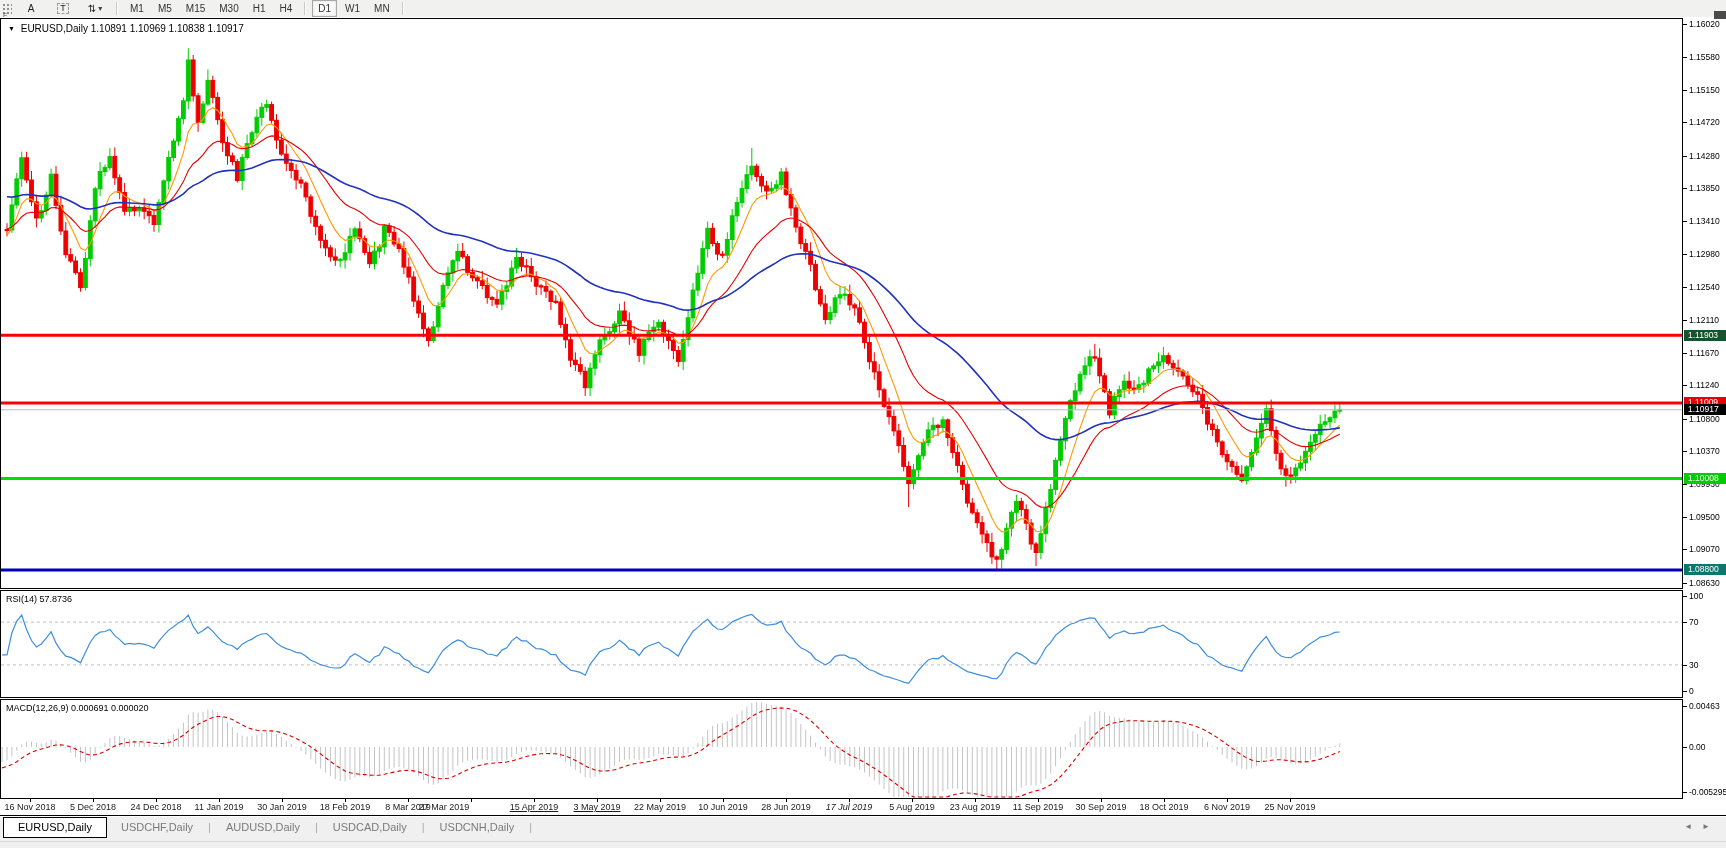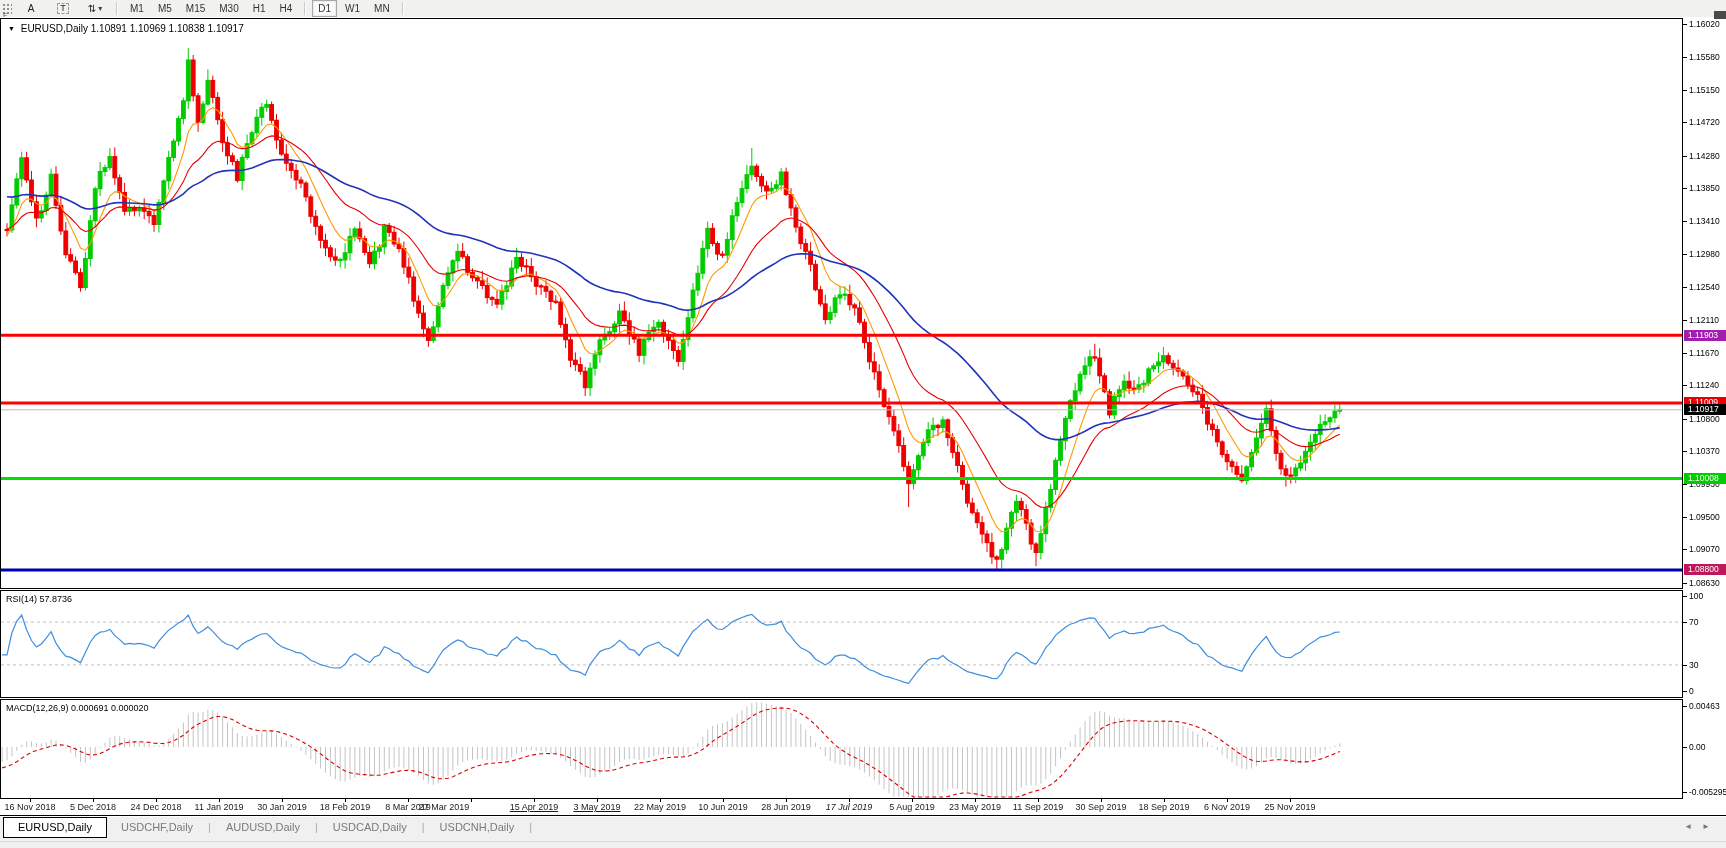--- a/index.html
+++ b/index.html
@@ -1003,24 +1003,24 @@
       <div class="tick-mark" style="top: 665px;"></div>
       <div class="tick-label" style="top: 660px;">30</div>
       <div class="tick-mark" style="top: 691px;"></div>
       <div class="tick-label" style="top: 686px;">0</div>
       <div class="tick-mark" style="top: 706px;"></div>
       <div class="tick-label" style="top: 701px;">0.00463</div>
       <div class="tick-mark" style="top: 747px;"></div>
       <div class="tick-label" style="top: 742px;">0.00</div>
       <div class="tick-mark" style="top: 792px;"></div>
       <div class="tick-label" style="top: 787px;">-0.005295</div>
-      <div class="badge" style="top: 330px; background: #a21caf; color: rgb(255, 255, 255);">1.11903</div>
+      <div class="badge" style="top: 330px; background: #14532d; color: rgb(255, 255, 255);">1.11903</div>
       <div class="badge" style="top: 397px; background: rgb(232, 0, 0); color: rgb(255, 255, 255);">1.11009</div>
       <div class="badge" style="top: 473px; background: rgb(0, 204, 0); color: rgb(255, 255, 255);">1.10008</div>
-      <div class="badge" style="top: 564px; background: #be185d; color: rgb(255, 255, 255);">1.08800</div>
+      <div class="badge" style="top: 564px; background: #0f766e; color: rgb(255, 255, 255);">1.08800</div>
       <div class="badge" style="top: 404px; background: rgb(0, 0, 0); color: rgb(255, 255, 255);">1.10917</div>
     </div>
   <div id="axis-corner"></div>
 
   <div id="date-strip">
       <div class="date-tick" style="left: 30px;"></div>
       <div class="date-label" style="left: 30px;">16 Nov 2018</div>
       <div class="date-tick" style="left: 93px;"></div>
       <div class="date-label" style="left: 93px;">5 Dec 2018</div>
       <div class="date-tick" style="left: 156px;"></div>
@@ -1043,27 +1043,27 @@
       <div class="date-label" style="left: 660px;">22 May 2019</div>
       <div class="date-tick" style="left: 723px;"></div>
       <div class="date-label" style="left: 723px;">10 Jun 2019</div>
       <div class="date-tick" style="left: 786px;"></div>
       <div class="date-label" style="left: 786px;">28 Jun 2019</div>
       <div class="date-tick" style="left: 849px;"></div>
       <div class="date-label" style="left: 849px; font-style: italic;">17 Jul 2019</div>
       <div class="date-tick" style="left: 912px;"></div>
       <div class="date-label" style="left: 912px;">5 Aug 2019</div>
       <div class="date-tick" style="left: 975px;"></div>
-      <div class="date-label" style="left: 975px;">23 May 2019</div>
+      <div class="date-label" style="left: 975px;">23 Aug 2019</div>
       <div class="date-tick" style="left: 1038px;"></div>
       <div class="date-label" style="left: 1038px; text-align: center;">11 Sep 2019</div>
       <div class="date-tick" style="left: 1101px;"></div>
       <div class="date-label" style="left: 1101px;">30 Sep 2019</div>
       <div class="date-tick" style="left: 1164px;"></div>
-      <div class="date-label" style="left: 1164px;">18 Sep 2019</div>
+      <div class="date-label" style="left: 1164px;">18 Oct 2019</div>
       <div class="date-tick" style="left: 1227px;"></div>
       <div class="date-label" style="left: 1227px;">6 Nov 2019</div>
       <div class="date-tick" style="left: 1290px;"></div>
       <div class="date-label" style="left: 1290px;">25 Nov 2019</div>
     </div>
 
   <div id="tabbar">
     <span id="tabs-holder"><span class="tab active">EURUSD,Daily</span><span class="tab">USDCHF,Daily</span><span class="tabsep">|</span><span class="tab">AUDUSD,Daily</span><span class="tabsep">|</span><span class="tab">USDCAD,Daily</span><span class="tabsep">|</span><span class="tab">USDCNH,Daily</span><span class="tabsep">|</span></span>
     <span id="tab-arrows">
       <span>◄</span><span>►</span>

